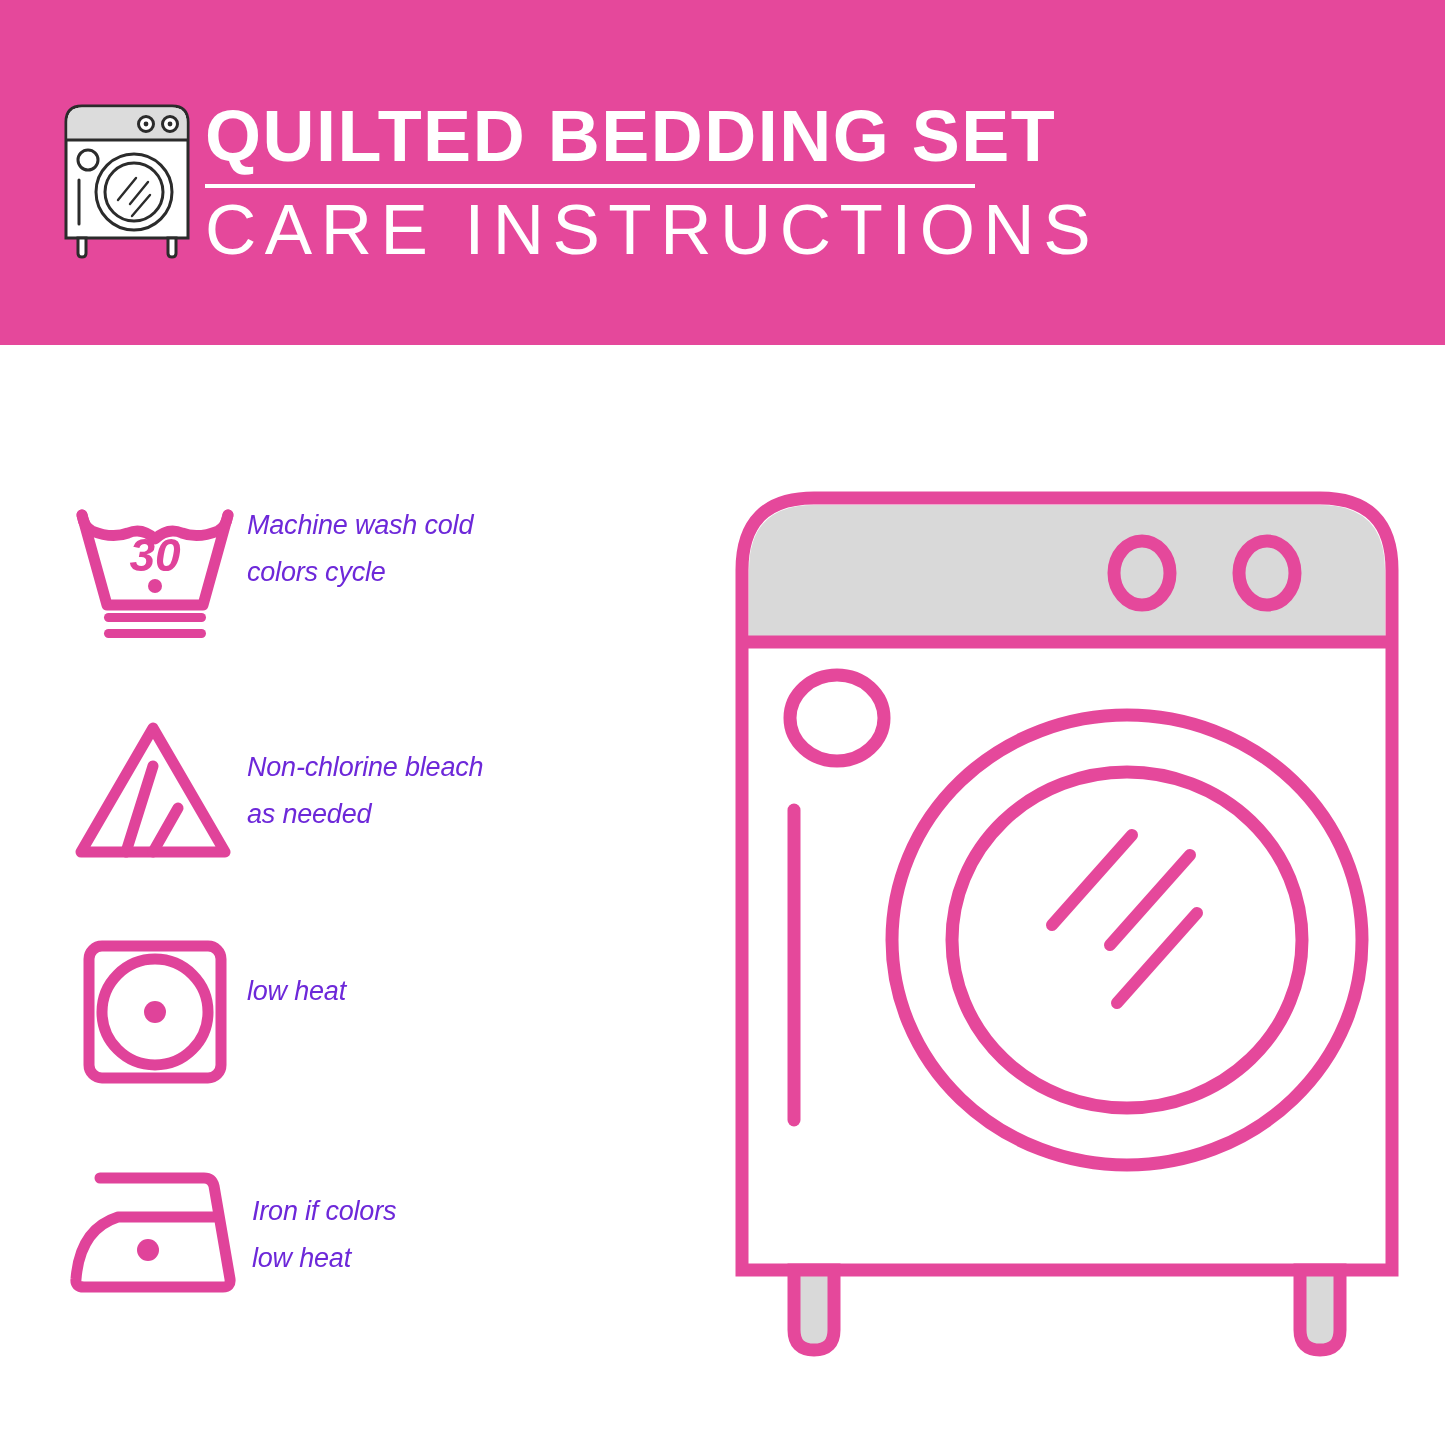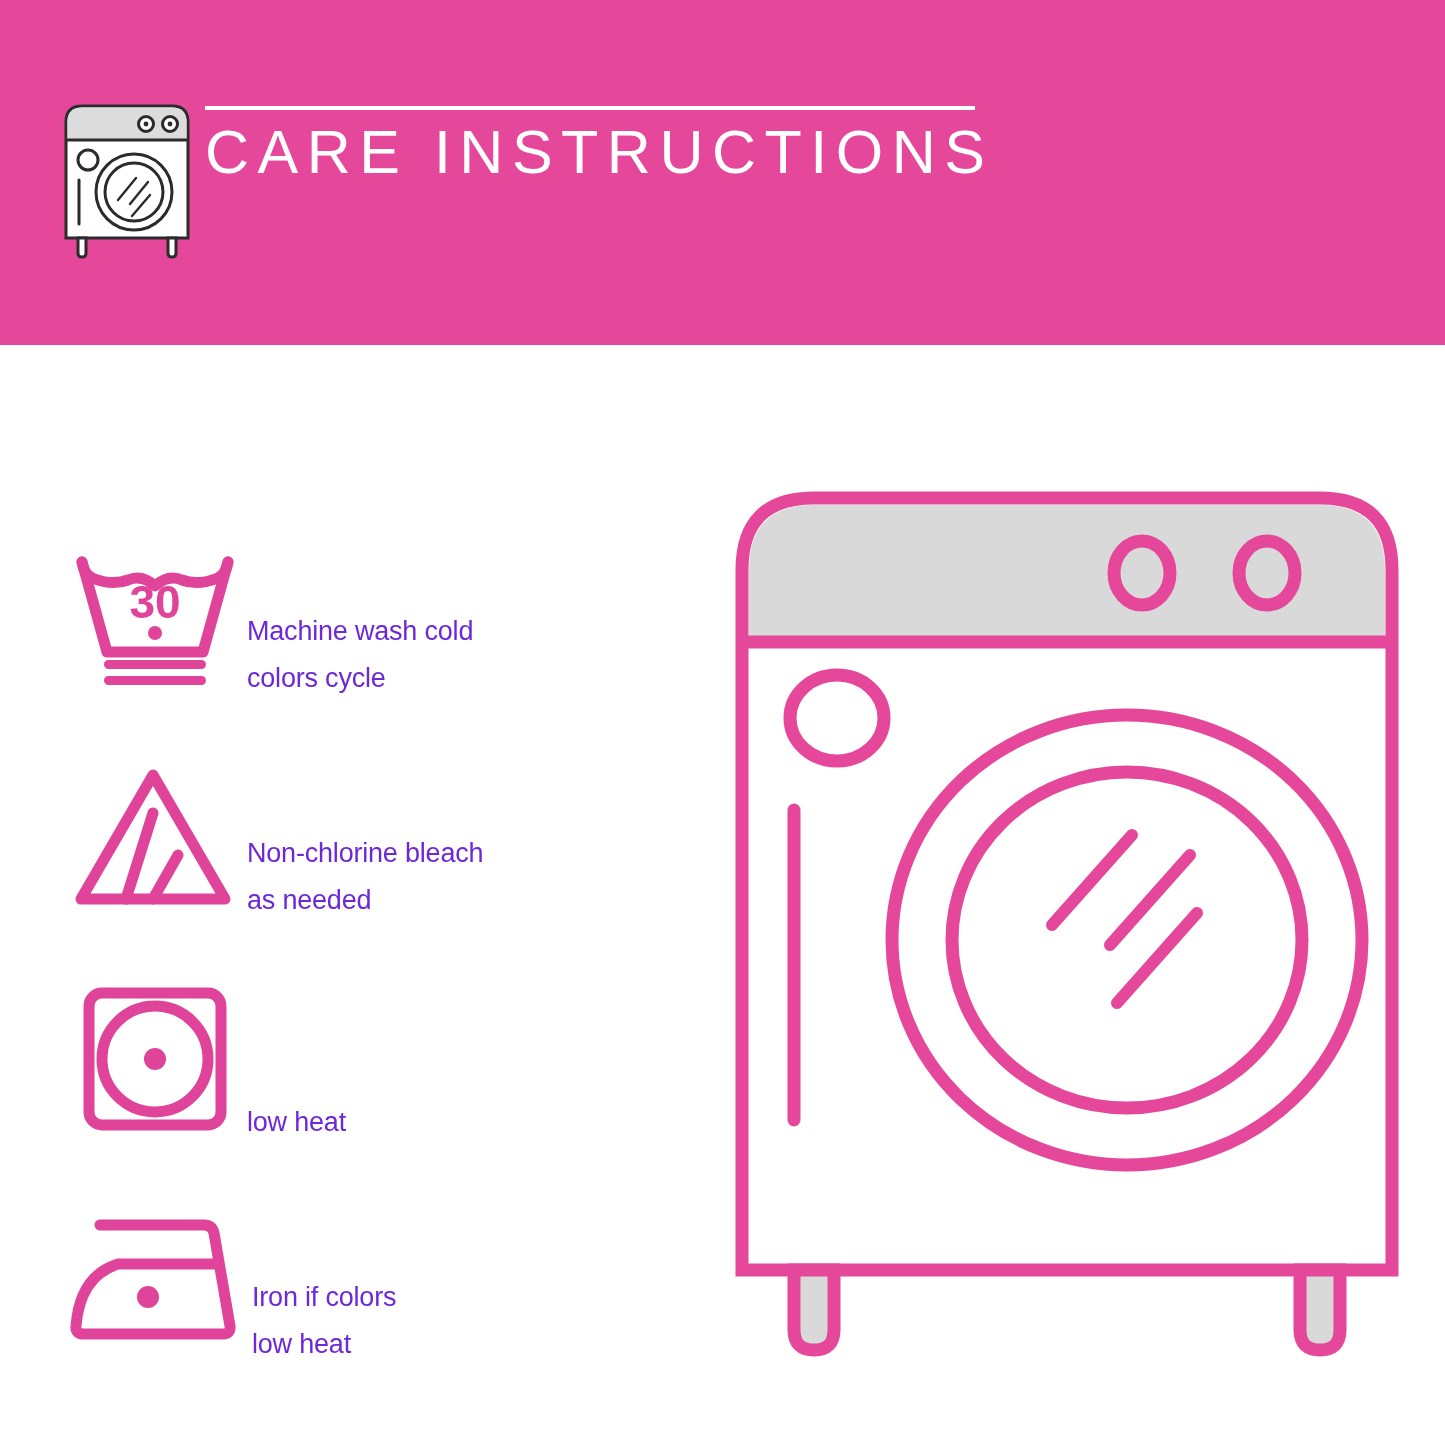--- a/index.html
+++ b/index.html
@@ -59,41 +59,42 @@
   .header-divider {
     width: 770px;
     height: 4px;
     background: #ffffff;
     margin: 9px 0 6px 0;
   }
 
   .header-subtitle {
     font-family: "Liberation Sans", sans-serif;
     font-weight: normal;
-    font-size: 61px;
+    font-size: 71px;
     line-height: 72px;
     letter-spacing: 8.5px;
     color: #ffffff;
     white-space: nowrap;
     margin: 0;
   }
 
   
   .instructions {
     position: absolute;
     left: 62px;
     top: 480px;
     width: 620px;
   }
 
   .instruction-row {
     position: relative;
     display: flex;
-    align-items: flex-end;
+    align-items: flex-start;
     height: 222px;
+    font-style: italic;
   }
 
   .instruction-symbol {
     flex: 0 0 185px;
     height: 175px;
     display: flex;
     align-items: center;
     justify-content: center;
   }
 
@@ -154,20 +155,21 @@
         <line x1="56" y1="100" x2="74" y2="78" stroke="#2b2b2b" stroke-width="2.4" stroke-linecap="round"></line>
         <line x1="68" y1="104" x2="86" y2="82" stroke="#2b2b2b" stroke-width="2.4" stroke-linecap="round"></line>
         <line x1="70" y1="116" x2="88" y2="95" stroke="#2b2b2b" stroke-width="2.4" stroke-linecap="round"></line>
 
         <path d="M16 138 L16 153 Q16 157 20 157 Q24 157 24 153 L24 138 Z" fill="#ffffff" stroke="#2b2b2b" stroke-width="3"></path>
         <path d="M106 138 L106 153 Q106 157 110 157 Q114 157 114 153 L114 138 Z" fill="#ffffff" stroke="#2b2b2b" stroke-width="3"></path>
       </svg>
     </div>
 
     <div class="header-text-block">
+      <div class="header-title">QUILTED BEDDING SET</div>
       <div class="header-divider"></div>
       <div class="header-subtitle">CARE INSTRUCTIONS</div>
     </div>
 
   </div>
 
   <div class="instructions">
 
     <div class="instruction-row row-wash">
       <div class="instruction-symbol">

